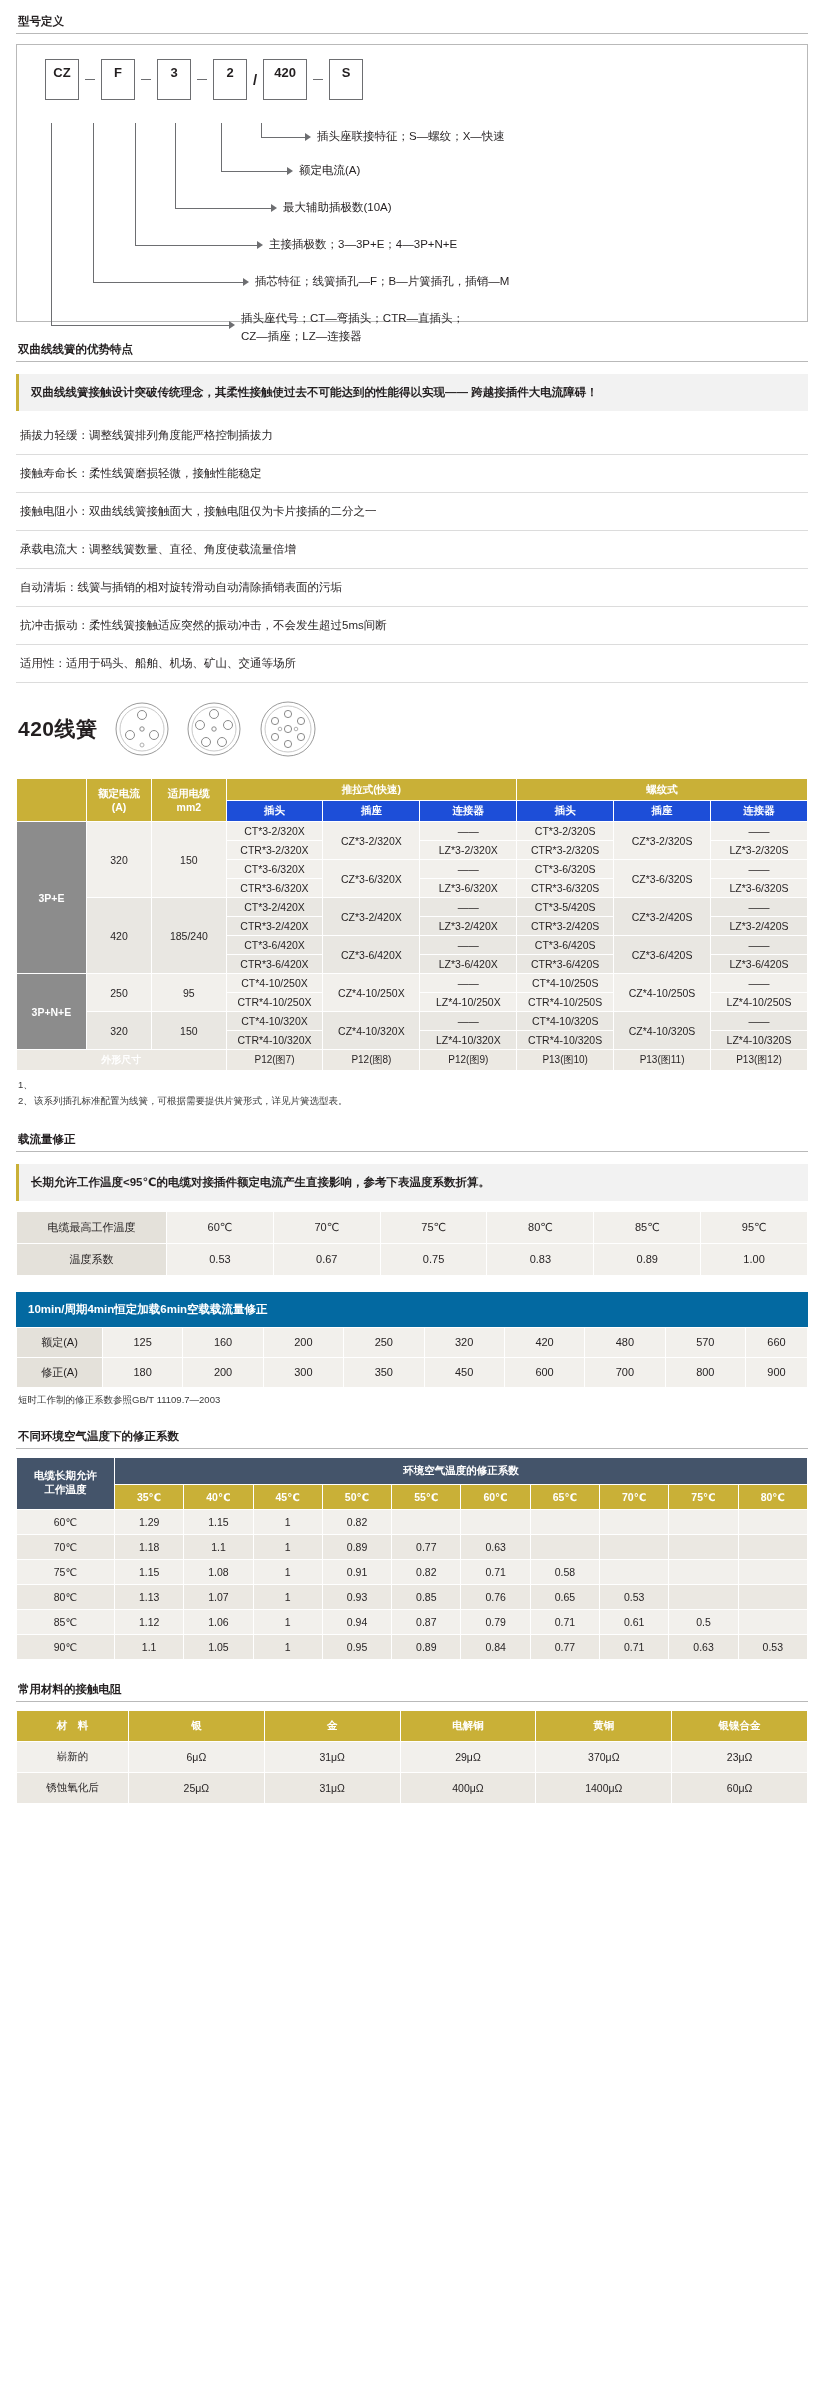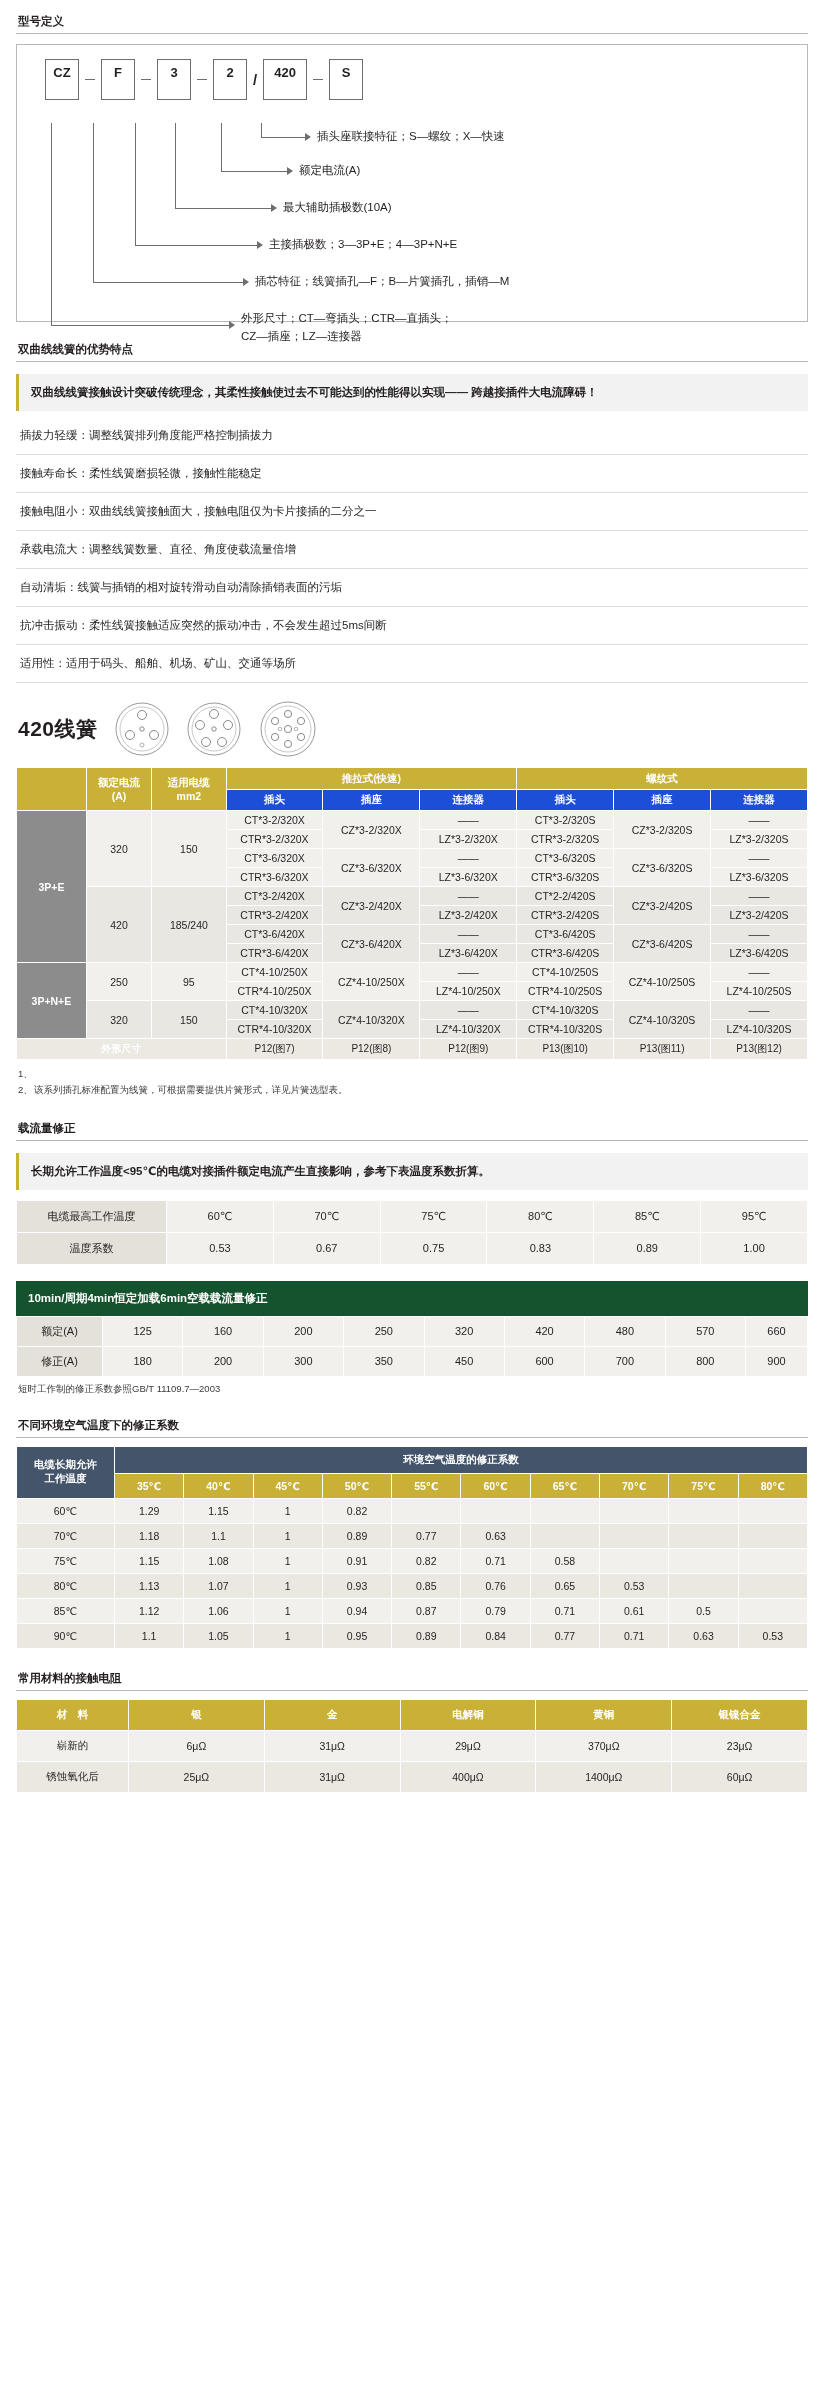--- a/index.html
+++ b/index.html
@@ -71,41 +71,41 @@
   }
 
   
   .spring-head { display: flex; align-items: center; gap: 16px; margin-top: 18px; padding-left: 2px; }
   .spring-title { font-size: 21px; font-weight: bold; letter-spacing: .5px; }
   .conn-face { position: relative; }
   .conn-face svg { display: block; }
 
   
   table { border-collapse: collapse; width: 100%; }
-  .t-main { margin-top: 10px; font-size: 10.5px; table-layout: fixed; }
+  .t-main { margin-top: 21px; font-size: 10.5px; table-layout: fixed; }
   .t-main th, .t-main td { border: 1px solid #ffffff; text-align: center; vertical-align: middle; padding: 3px 2px; }
   .t-main .hdr-gold { background: #c9b037; color: #ffffff; font-weight: bold; height: 22px; }
   .t-main .hdr-gold2 { background: #1d4ed8; color: #ffffff; font-weight: bold; }
   .t-main .left-gray { background: #8c8c8c; color: #ffffff; font-weight: bold; }
   .t-main .cell { background: #f2f0ec; color: #231f20; }
   .t-main .cell-alt { background: #e9e7e2; color: #231f20; }
   .t-main .dim-row td { background: #ece9e3; font-size: 10px; }
   .t-main .dim-label { background: #8c8c8c; color: #fff; font-weight: bold; }
 
   .notes { font-size: 9.5px; color: #3a3a3a; line-height: 1.7; margin-top: 6px; padding-left: 2px; }
   .notes .ni { display: flex; gap: 4px; }
   .notes .num { width: 12px; flex: none; }
 
   
   .t-temp { margin-top: 10px; font-size: 11px; }
   .t-temp td { border: 1px solid #ffffff; text-align: center; padding: 8px 2px; background: #f2f0ec; }
   .t-temp td.lbl { background: #e4e1da; font-weight: normal; }
 
   .blue-bar {
-    background: #14532d;
+    background: #0369a1;
     color: #ffffff;
     font-size: 11.5px;
     font-weight: bold;
     padding: 10px 12px;
     margin-top: 16px;
   }
   .t-duty { font-size: 11px; margin-top: 0; table-layout: fixed; }
   .t-duty td { border: 1px solid #ffffff; text-align: center; padding: 7px 2px; background: #f2f0ec; }
   .t-duty td.lbl { background: #e4e1da; }
   .t-duty td.tall { background: #f2f0ec; }
@@ -171,21 +171,21 @@
       <div class="leg" style="left:234px; top:102px;">主接插极数；3—3P+E；4—3P+N+E</div>
 
       <div class="vline" style="left:58px; top:-12px; height:159px;"></div>
       <div class="hline" style="left:58px; top:147px; width:150px;"></div>
       <div class="arrow" style="left:208px; top:143px;"></div>
       <div class="leg" style="left:220px; top:139px;">插芯特征；线簧插孔—F；B—片簧插孔，插销—M</div>
 
       <div class="vline" style="left:16px; top:-12px; height:202px;"></div>
       <div class="hline" style="left:16px; top:190px; width:178px;"></div>
       <div class="arrow" style="left:194px; top:186px;"></div>
-      <div class="leg" style="left:206px; top:176px;">外形尺寸；CT—弯插头；CTR—直插头；</div>
+      <div class="leg" style="left:206px; top:176px;">插头座代号；CT—弯插头；CTR—直插头；</div>
       <div class="leg" style="left:206px; top:194px;">CZ—插座；LZ—连接器</div>
     </div>
   </div>
 
   <div class="sec-title" style="margin-top:14px;">双曲线线簧的优势特点</div>
 
   <div class="hl-bar">双曲线线簧接触设计突破传统理念，其柔性接触使过去不可能达到的性能得以实现—— 跨越接插件大电流障碍！</div>
 
   <div class="adv-list">
     <div class="adv-item">插拔力轻缓：调整线簧排列角度能严格控制插拔力</div>
@@ -308,21 +308,21 @@
         <td class="cell">CTR*3-6/320S</td>
         <td class="cell">LZ*3-6/320S</td>
       </tr>
 
       <tr>
         <td class="cell-alt" rowspan="4">420</td>
         <td class="cell-alt" rowspan="4">185/240</td>
         <td class="cell-alt">CT*3-2/420X</td>
         <td class="cell-alt" rowspan="2">CZ*3-2/420X</td>
         <td class="cell-alt">——</td>
-        <td class="cell-alt">CT*2-2/420S</td>
+        <td class="cell-alt">CT*3-5/420S</td>
         <td class="cell-alt" rowspan="2">CZ*3-2/420S</td>
         <td class="cell-alt">——</td>
       </tr>
       <tr>
         <td class="cell-alt">CTR*3-2/420X</td>
         <td class="cell-alt">LZ*3-2/420X</td>
         <td class="cell-alt">CTR*3-2/420S</td>
         <td class="cell-alt">LZ*3-2/420S</td>
       </tr>
       <tr>

